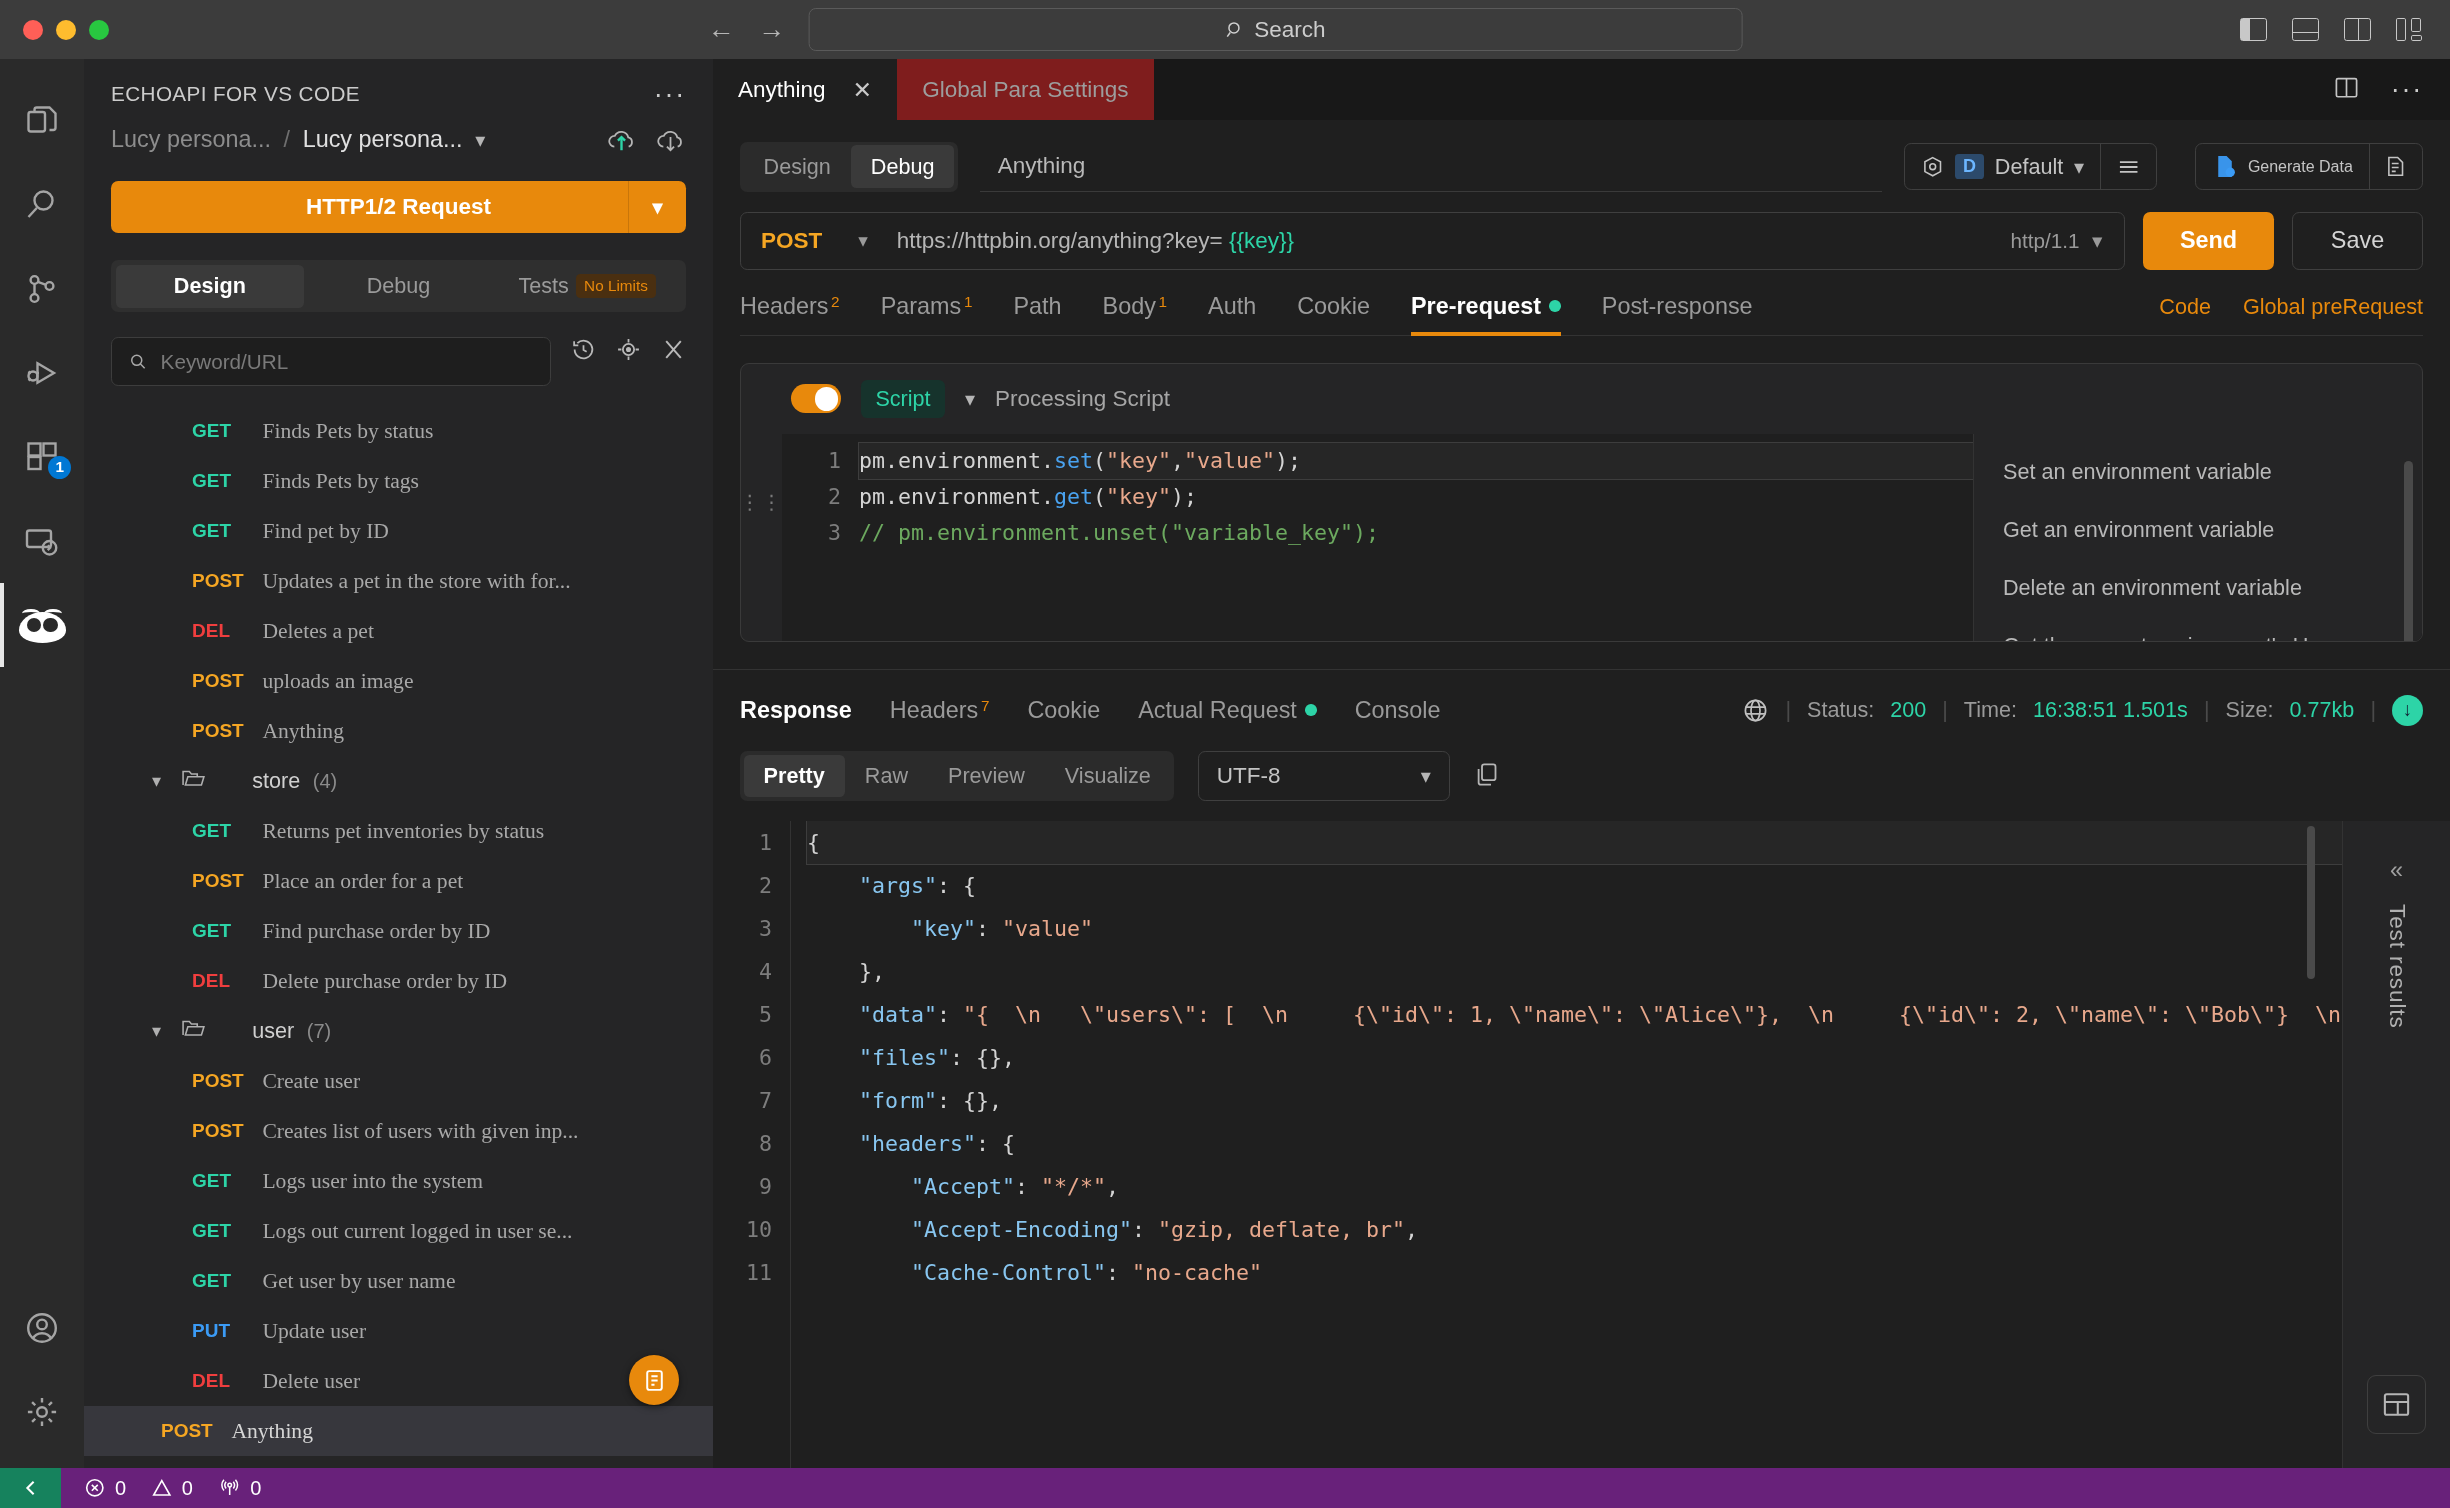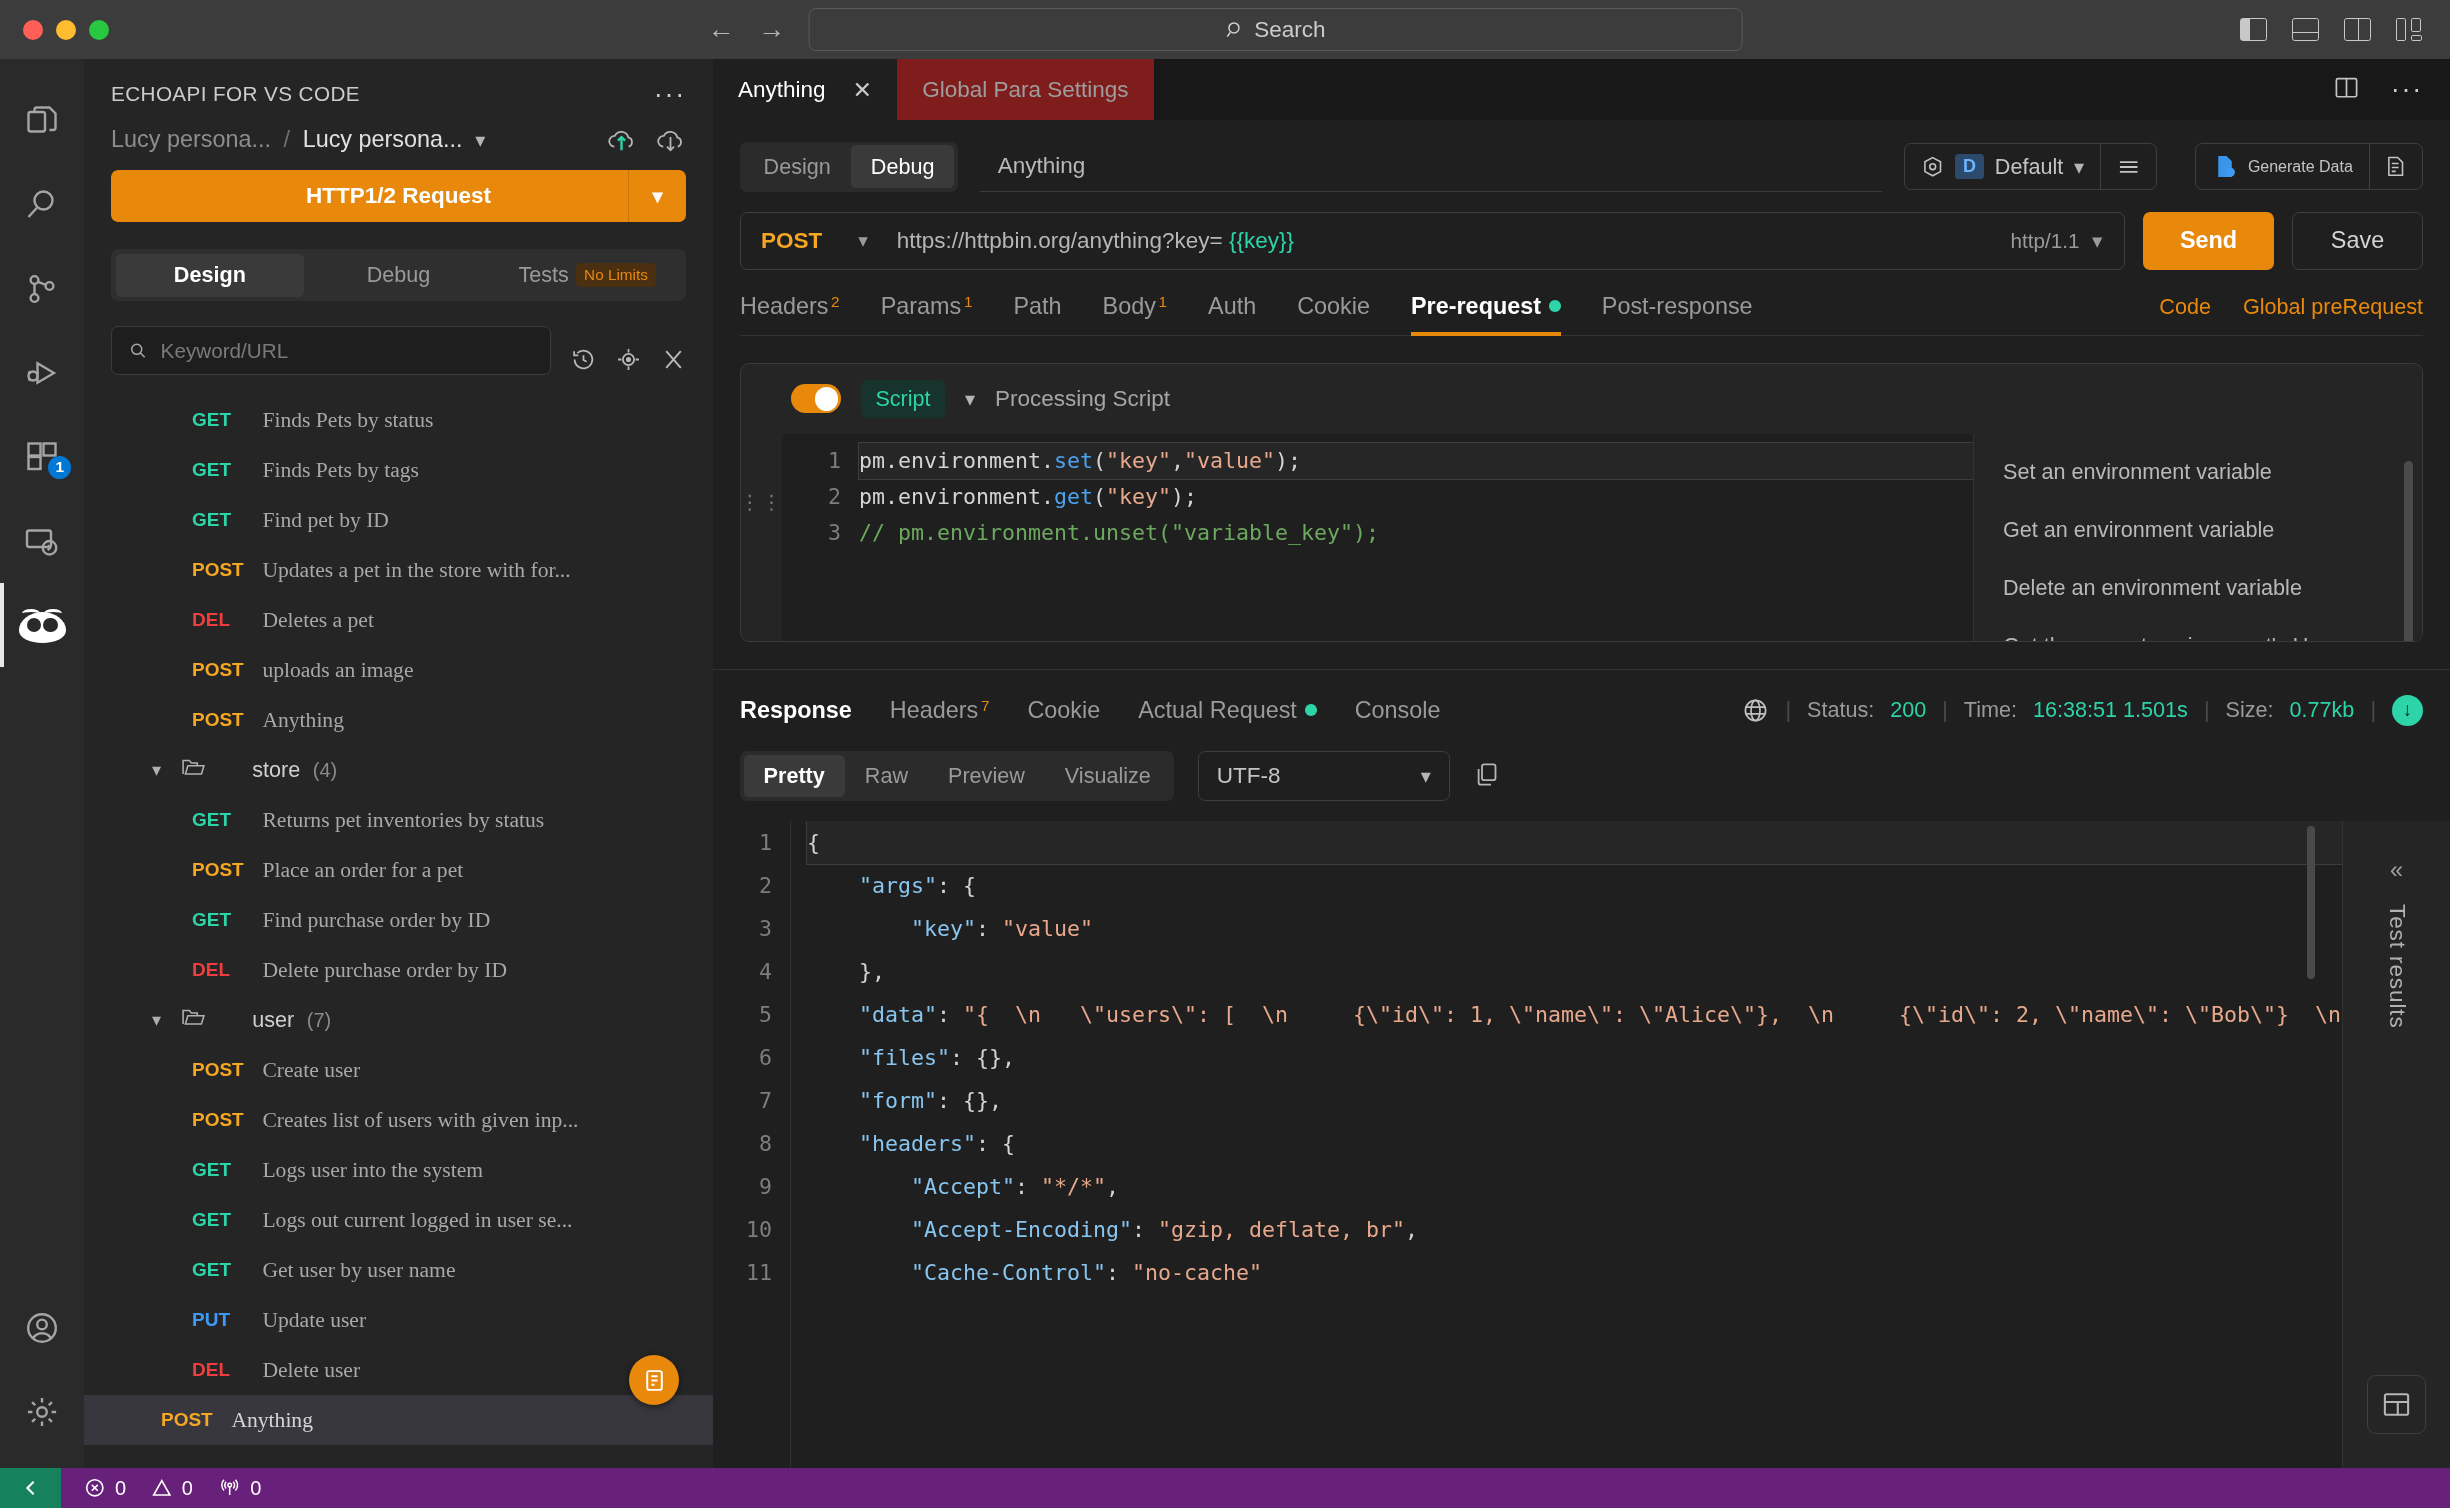--- a/index.html
+++ b/index.html
@@ -70,34 +70,34 @@
   .sb-breadcrumb { display:flex; align-items:center; gap: 12.6px; padding: 7.2px 27px 16px 27px; font-size: 23.4px; }
   .bc-muted { color:#8d8d8d; max-width: 180px; overflow:hidden; text-overflow: ellipsis; white-space: nowrap; }
   .bc-sep { color:#6f6f6f; }
   .bc-cur { color:#e0e0e0; max-width: 193px; overflow:hidden; text-overflow: ellipsis; white-space: nowrap; }
   .chev { color:#b5b5b5; font-size: 20px; }
   .cloud-ico { margin-left:auto; display:flex; gap: 18px; }
   .cloud { width: 31px; height: 27px; position: relative; }
   .cloud svg { overflow: visible; }
 
   .btn-primary {
-    margin: 1px 27px 0 27px; height: 52px; background: #e8890c; border-radius: 7.2px;
+    margin: 12px 27px 0 27px; height: 52px; background: #e8890c; border-radius: 7.2px;
     display:flex; align-items:center; justify-content:center; position: relative;
     color:#ffffff; font-size: 22.5px; font-weight: 700;
   }
   .btn-primary .split { position:absolute; right:0; top:0; bottom:0; width: 58px; border-left:0.9px solid #c9760a;
     display:flex; align-items:center; justify-content:center; font-size: 20px; }
 
   .seg-tabs { margin: 27px 27px 0 27px; height: 52px; background: #2f2f2f; border-radius: 7.2px; display:flex; align-items:center; padding: 4.5px; }
   .seg { flex:1; height: 43px; display:flex; align-items:center; justify-content:center; gap:7.2px;
     font-size: 21.6px; color:#9a9a9a; border-radius: 5.4px; }
   .seg.active { background: #3a3a3a; color:#ffffff; font-weight:700; }
   .pill-nolimit { background:#4a2f10; color:#e8890c; font-size:15.3px; padding:2.7px 8px; border-radius:4.5px; }
 
-  .sb-search { margin: 25px 27px 0 27px; display:flex; align-items:flex-end; gap: 20px; }
+  .sb-search { margin: 25px 27px 0 27px; display:flex; align-items:flex-start; gap: 20px; }
   .sb-search-in { flex:1; height: 49px; border:0.9px solid #3d3d3d; border-radius:7.2px; background:#1e1e1e;
     display:flex; align-items:center; gap:12.6px; padding: 0 16px; color:#7a7a7a; font-size: 20.7px; }
   .sb-search .ico { color:#b8b8b8; }
 
   .tree { margin-top: 20px; flex:1; overflow: hidden; padding-bottom: 54px; }
   .tree-row { height: 50px; display:flex; align-items:center; gap:14.4px; padding-left: 108px; padding-right: 18px; font-size: 21.6px; }
   .tree-row.sel { background:#37373d; }
   .tree-row.folder { padding-left: 68px; gap: 12.6px; }
   .tree-row.bottom-pinned { padding-left: 77px; }
   .m { font-weight: 700; font-size: 19px; min-width: 56px; }

